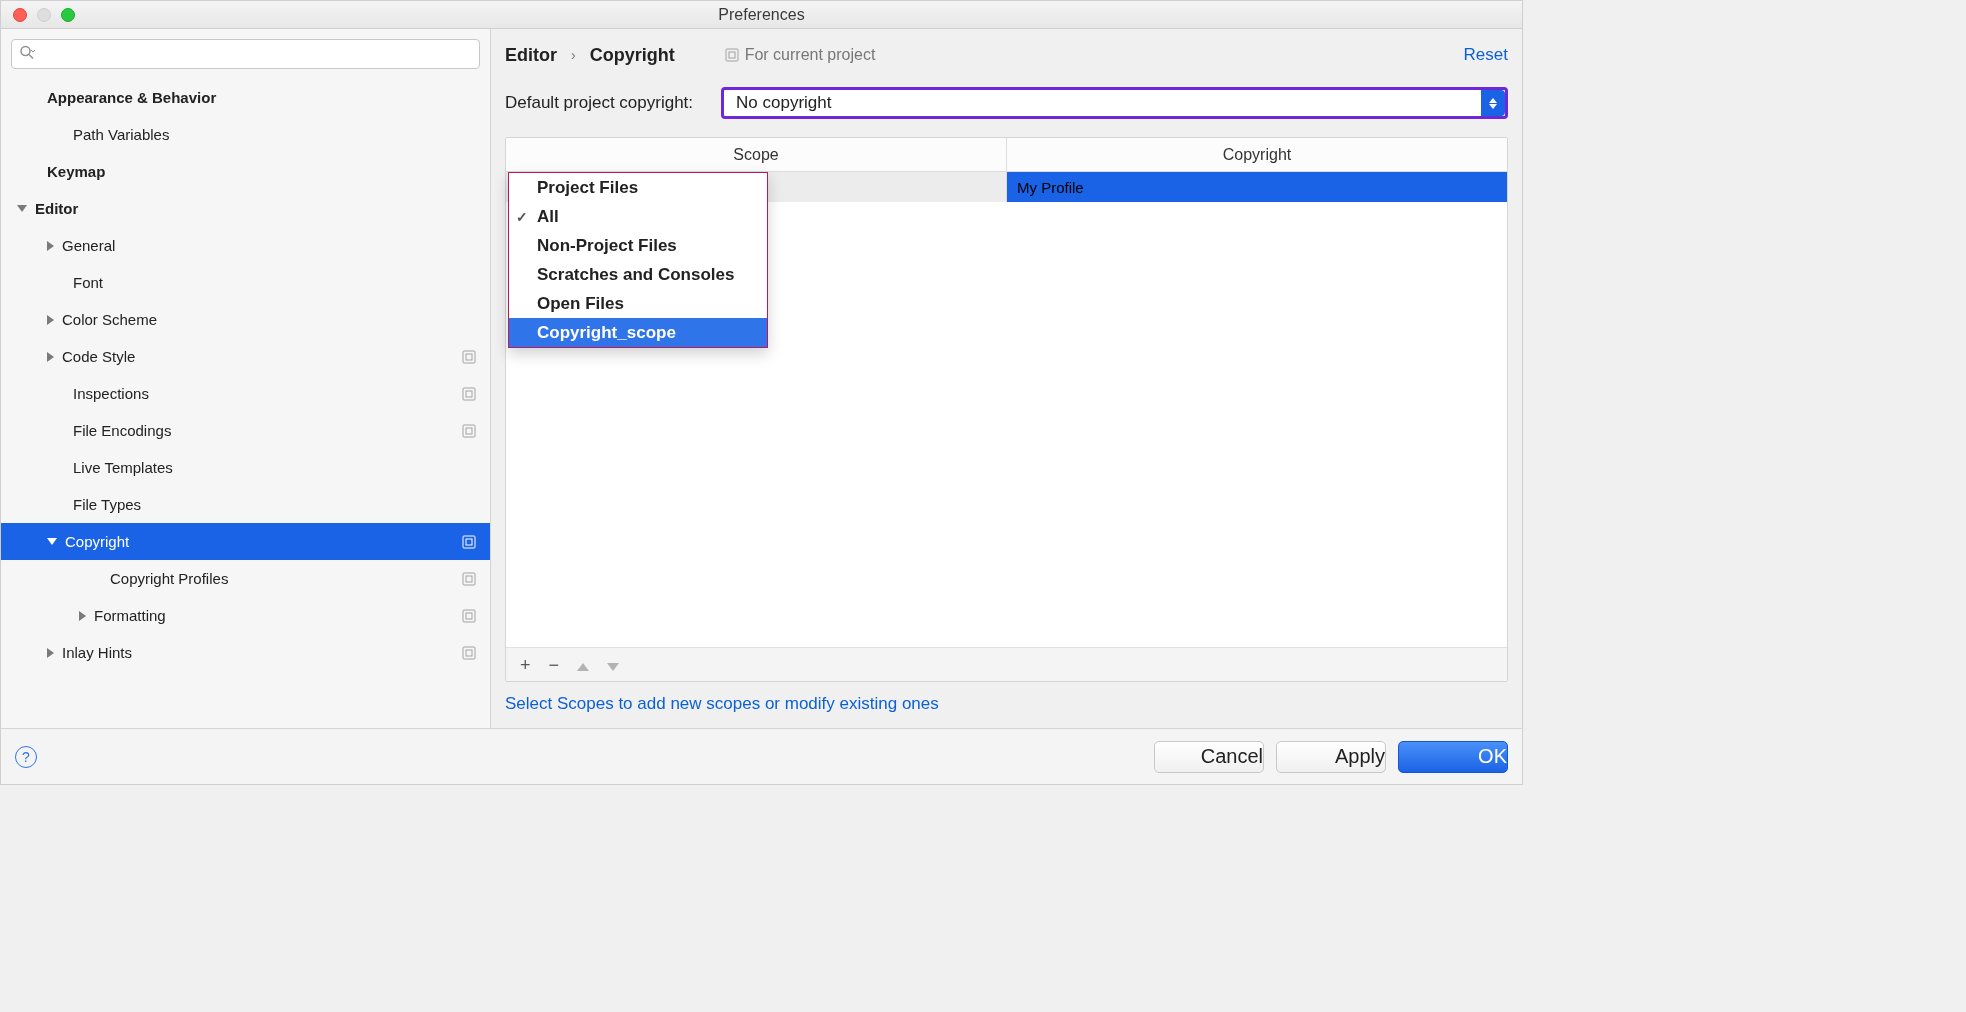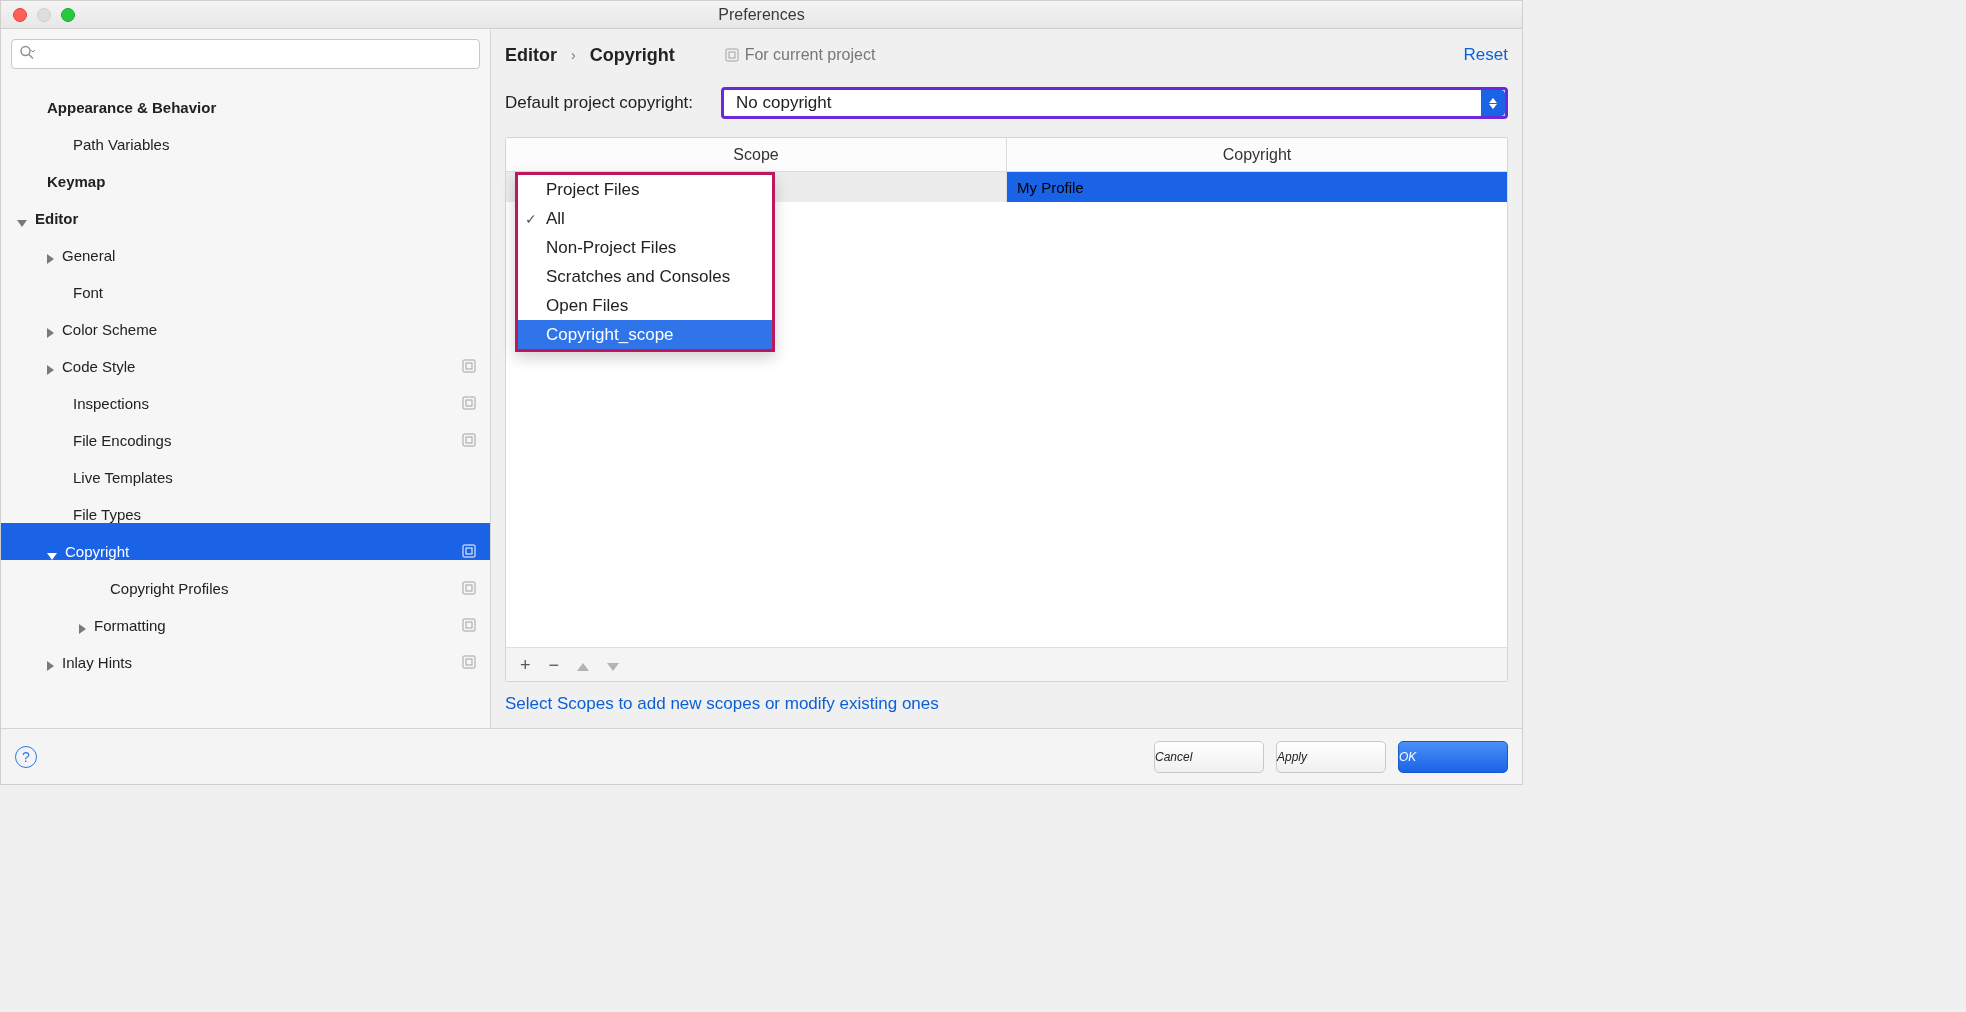--- a/index.html
+++ b/index.html
@@ -16,21 +16,21 @@
   
   .body { flex: 1; display: flex; overflow: hidden; }
   
   .sidebar { width: 490px; border-right: 1px solid #d5d5d5; background: #f6f6f6; display: flex; flex-direction: column; }
   .search-wrap { padding: 10px 10px 6px 10px; }
   .search { position: relative; }
   .search input { width: 100%; height: 30px; border: 1px solid #c8c8c8; border-radius: 4px; padding: 0 8px 0 30px; font-size: 15px; background: #fff; }
   .search .mag { position: absolute; left: 8px; top: 50%; transform: translateY(-50%); color: #888; font-size: 14px; }
   .tree { flex: 1; overflow: auto; padding-top: 4px; }
   .tree ul { list-style: none; }
-  .tree li { display: flex; align-items: flex-end; height: 37px; padding-left: 16px; padding-right: 12px; position: relative; }
+  .tree li { display: flex; align-items: center; height: 37px; padding-left: 16px; padding-right: 12px; position: relative; }
   .tree li.indent1 { padding-left: 46px; }
   .tree li.indent2 { padding-left: 72px; }
   .tree li.indent3 { padding-left: 109px; }
   .bold { font-weight: 700; }
   .arrow { width: 0; height: 0; display: inline-block; margin-right: 8px; }
   .arrow.right { border-top: 5px solid transparent; border-bottom: 5px solid transparent; border-left: 7px solid #7a7a7a; }
   .arrow.down { border-left: 5px solid transparent; border-right: 5px solid transparent; border-top: 7px solid #7a7a7a; }
   .proj-icon { margin-left: auto; width: 18px; height: 18px; display: flex; align-items: center; justify-content: center; }
   .proj-icon svg { display: block; }
   .tree li.selected { background: #1b63e6; color: #fff; }
@@ -53,35 +53,35 @@
   .table-wrap { margin-top: 18px; flex: 1; display: flex; flex-direction: column; border: 1px solid #d5d5d5; background: #fff; border-radius: 2px; position: relative; }
   .thead { display: flex; height: 34px; border-bottom: 1px solid #dcdcdc; background: #fcfcfc; }
   .th { flex: 1; display: flex; align-items: center; justify-content: center; font-size: 16px; color: #333; }
   .th + .th { border-left: 1px solid #dcdcdc; }
   .tbody { flex: 1; position: relative; }
   .trow { display: flex; height: 30px; }
   .tcell { flex: 1; display: flex; align-items: center; padding-left: 10px; }
   .tcell.scope { background: #ececec; }
   .tcell.copy { background: #1b63e6; color: #000000; }
   .tcell + .tcell { border-left: 1px solid #dcdcdc; }
-  .dropdown { position: absolute; left: 9px; top: 0; width: 260px; background: #fff; border: 3px solid #be185d; box-shadow: 0 6px 14px rgba(0,0,0,0.18); }
+  .dropdown { position: absolute; left: 2px; top: 0; width: 260px; background: #fff; border: 1px solid #be185d; box-shadow: 0 6px 14px rgba(0,0,0,0.18); font-weight: bold; }
   .dropdown .opt { height: 29px; display: flex; align-items: center; padding-left: 28px; padding-right: 12px; font-size: 17px; position: relative; white-space: nowrap; }
   .dropdown .opt .check { position: absolute; left: 7px; top: 50%; transform: translateY(-50%); font-size: 14px; color: #555; }
   .dropdown .opt.sel { background: #2f74e8; color: #fff; }
   .toolbar { height: 34px; display: flex; align-items: center; gap: 18px; padding-left: 14px; border-top: 1px solid #e0e0e0; background: #f4f4f4; color: #565656; }
   .toolbar .tbtn { font-size: 18px; line-height: 1; color: #565656; }
   .toolbar .tbtn.dis { color: #b3b3b3; }
   .tri-up { width: 0; height: 0; border-left: 6px solid transparent; border-right: 6px solid transparent; border-bottom: 8px solid #b3b3b3; display: inline-block; }
   .tri-down { width: 0; height: 0; border-left: 6px solid transparent; border-right: 6px solid transparent; border-top: 8px solid #b3b3b3; display: inline-block; }
   .hint { color: #0b60d6; font-size: 17px; margin: 12px 0 14px 0; }
   
   .footer { height: 56px; border-top: 1px solid #d5d5d5; display: flex; align-items: center; padding: 0 14px; background: #f4f4f4; }
   .help { width: 22px; height: 22px; border: 1.5px solid #2f74e8; border-radius: 50%; display: flex; align-items: center; justify-content: center; color: #2f74e8; font-size: 14px; }
   .actions { margin-left: auto; display: flex; gap: 12px; }
-  .btn { min-width: 110px; height: 32px; border: 1px solid #c8c8c8; border-radius: 5px; background: linear-gradient(#ffffff,#f0f0f0); font-size: 12px; display: flex; align-items: center; justify-content: flex-start; font-style: italic; }
+  .btn { min-width: 110px; height: 32px; border: 1px solid #c8c8c8; border-radius: 5px; background: linear-gradient(#ffffff,#f0f0f0); font-size: 20px; display: flex; align-items: center; justify-content: flex-end; }
   .btn.primary { background: linear-gradient(#4a90f8,#1b63e6); border-color: #1557cf; color: #fff; }
 </style>
 </head>
 <body>
 
 <div class="window">
   <div class="titlebar">
     <div class="traffic">
       <div class="dot red"></div>
       <div class="dot yellow"></div>

